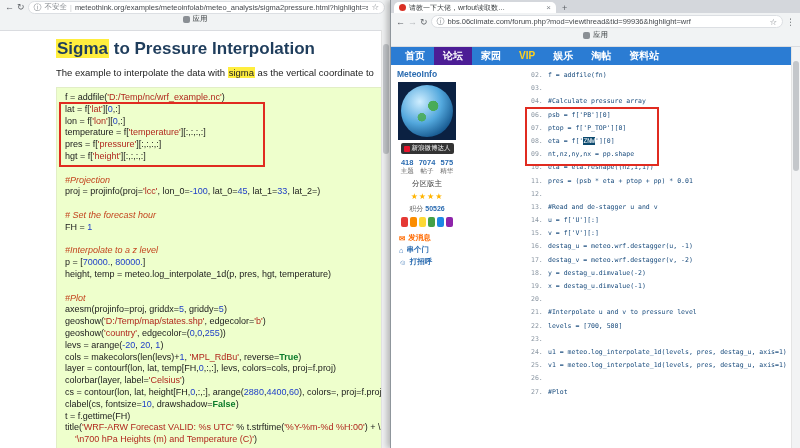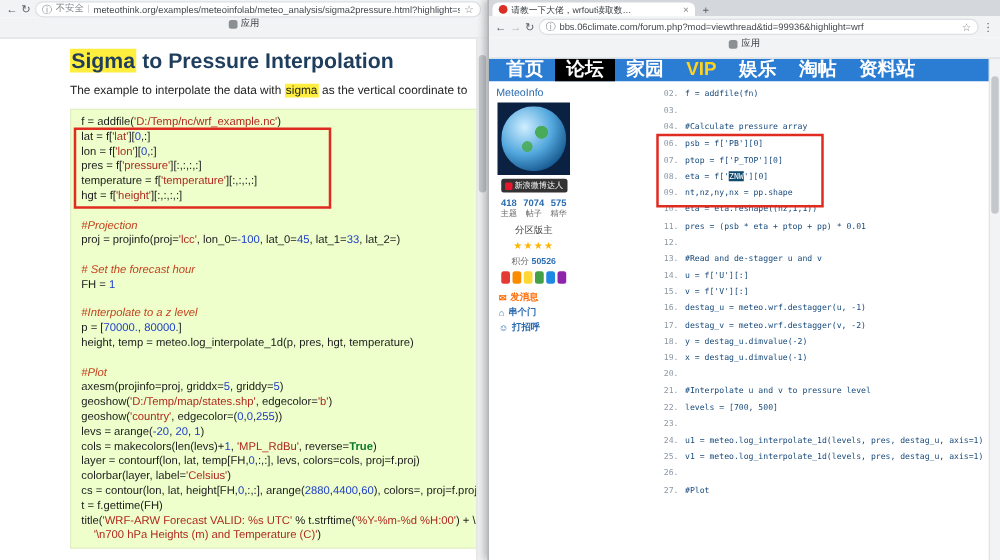--- a/index.html
+++ b/index.html
@@ -45,26 +45,26 @@
   .tabstrip{height:13px;background:#d4d7dc;display:flex;align-items:flex-end;padding-left:3px;}
   .tab{display:flex;align-items:center;gap:3px;background:#fff;border-radius:5px 5px 0 0;height:11px;
        width:152px;padding:0 5px;font-size:7px;color:#3c4043;}
   .favicon{width:7px;height:7px;border-radius:50%;background:#d93025;flex:0 0 auto;}
   .tab-title{white-space:nowrap;overflow:hidden;flex:1;}
   .tab-close{color:#80868b;font-size:8px;}
   .newtab{font-size:9px;color:#5f6368;margin-left:6px;}
   .win-right .toolbar{height:17px;}
   .forum{position:relative;height:402px;background:#fff;overflow:hidden;}
   .fnav{height:18px;background:#2b7cd3;display:flex;align-items:center;padding-left:5px;}
-  .fnav-item{color:#fff;font-size:15px;font-weight:bold;padding:0 9px;line-height:18px;white-space:nowrap;}
-  .fnav-item.active{background:#000000;}
+  .fnav-item{color:#fff;font-size:10px;font-weight:bold;padding:0 9px;line-height:18px;white-space:nowrap;}
+  .fnav-item.active{background:#4c1d95;}
   .fnav-item.vip{color:#ffd21e;}
   .fbody{display:flex;padding:4px 0 0 4px;}
   .profile{flex:0 0 64px;width:64px;display:flex;flex-direction:column;align-items:center;gap:3px;}
-  .uname{color:#2a6bb0;font-size:8.5px;font-weight:normal;align-self:flex-start;padding-left:2px;}
+  .uname{color:#2a6bb0;font-size:8.5px;font-weight:bold;align-self:flex-start;padding-left:2px;}
   .avatar{width:58px;height:58px;background:#0b2142;display:flex;align-items:center;justify-content:center;}
   .globe{width:52px;height:52px;border-radius:50%;background:
      radial-gradient(circle at 62% 40%, rgba(70,170,80,.95) 0 11%, rgba(0,0,0,0) 12%),
      radial-gradient(circle at 40% 62%, rgba(70,170,80,.85) 0 9%, rgba(0,0,0,0) 10%),
      radial-gradient(circle at 36% 32%, #cfeeff, #53a8dd 45%, #16588f 78%, #0a3a66 100%);}
   .wbadge{display:flex;align-items:center;gap:2px;background:#333;color:#fff;font-size:6.5px;
           padding:1px 3px;border-radius:2px;white-space:nowrap;}
   .wb-ic{width:6px;height:6px;background:#e6162d;border-radius:1px;}
   .stats{display:flex;gap:5px;margin-top:1px;}
   .stat{display:flex;flex-direction:column;align-items:center;}
@@ -131,22 +131,22 @@
         <span class="bm-more">»</span>
       </div>
     <div class="page">
       <h1><mark>Sigma</mark><span> to Pressure Interpolation</span></h1>
       <p class="intro"><span>The example to interpolate the data with </span><mark>sigma</mark><span> as the vertical coordinate to</span></p>
       <div class="codeblock">
         <div id="leftCode">
             <div class="lrow">f = addfile(<span class="tok-s">'D:/Temp/nc/wrf_example.nc'</span>)</div>
             <div class="lrow">lat = f[<span class="tok-s">'lat'</span>][<span class="tok-n">0</span>,:]</div>
             <div class="lrow">lon = f[<span class="tok-s">'lon'</span>][<span class="tok-n">0</span>,:]</div>
+            <div class="lrow">temperature = f[<span class="tok-s">'temperature'</span>][:,:,:,:]</div>
             <div class="lrow">pres = f[<span class="tok-s">'pressure'</span>][:,:,:,:]</div>
-            <div class="lrow">temperature = f[<span class="tok-s">'temperature'</span>][:,:,:,:]</div>
             <div class="lrow">hgt = f[<span class="tok-s">'height'</span>][:,:,:,:]</div>
             <div class="lrow"></div>
             <div class="lrow"><span class="tok-c">#Projection</span></div>
             <div class="lrow">proj = projinfo(proj=<span class="tok-s">'lcc'</span>, lon_0=<span class="tok-n">-100</span>, lat_0=<span class="tok-n">45</span>, lat_1=<span class="tok-n">33</span>, lat_2=)</div>
             <div class="lrow"></div>
             <div class="lrow"><span class="tok-c"># Set the forecast hour</span></div>
             <div class="lrow">FH = <span class="tok-n">1</span></div>
             <div class="lrow"></div>
             <div class="lrow"><span class="tok-c">#Interpolate to a z level</span></div>
             <div class="lrow">p = [<span class="tok-n">70000.</span>, <span class="tok-n">80000.</span>]</div>
@@ -154,20 +154,21 @@
             <div class="lrow"></div>
             <div class="lrow"><span class="tok-c">#Plot</span></div>
             <div class="lrow">axesm(projinfo=proj, griddx=<span class="tok-n">5</span>, griddy=<span class="tok-n">5</span>)</div>
             <div class="lrow">geoshow(<span class="tok-s">'D:/Temp/map/states.shp'</span>, edgecolor=<span class="tok-s">'b'</span>)</div>
             <div class="lrow">geoshow(<span class="tok-s">'country'</span>, edgecolor=(<span class="tok-n">0</span>,<span class="tok-n">0</span>,<span class="tok-n">255</span>))</div>
             <div class="lrow">levs = arange(<span class="tok-n">-20</span>, <span class="tok-n">20</span>, <span class="tok-n">1</span>)</div>
             <div class="lrow">cols = makecolors(len(levs)+<span class="tok-n">1</span>, <span class="tok-s">'MPL_RdBu'</span>, reverse=<span class="tok-k">True</span>)</div>
             <div class="lrow">layer = contourf(lon, lat, temp[FH,<span class="tok-n">0</span>,:,:], levs, colors=cols, proj=f.proj)</div>
             <div class="lrow">colorbar(layer, label=<span class="tok-s">'Celsius'</span>)</div>
             <div class="lrow">cs = contour(lon, lat, height[FH,<span class="tok-n">0</span>,:,:], arange(<span class="tok-n">2880</span>,<span class="tok-n">4400</span>,<span class="tok-n">60</span>), colors=, proj=f.proj)</div>
+            <div class="lrow">clabel(cs, fontsize=<span class="tok-n">10</span>, drawshadow=<span class="tok-k">False</span>)</div>
             <div class="lrow">t = f.gettime(FH)</div>
             <div class="lrow">title(<span class="tok-s">'WRF-ARW Forecast VALID: %s UTC'</span> % t.strftime(<span class="tok-s">'%Y-%m-%d %H:00'</span>) + \</div>
             <div class="lrow">    <span class="tok-s">'\n700 hPa Heights (m) and Temperature (C)'</span>)</div>
           </div>
         <div class="redbox redbox-left"></div>
       </div>
     </div>
     <div class="scrollbar-left">
       <div class="sb-thumb" style="top:14px;height:110px;"></div>
     </div>

